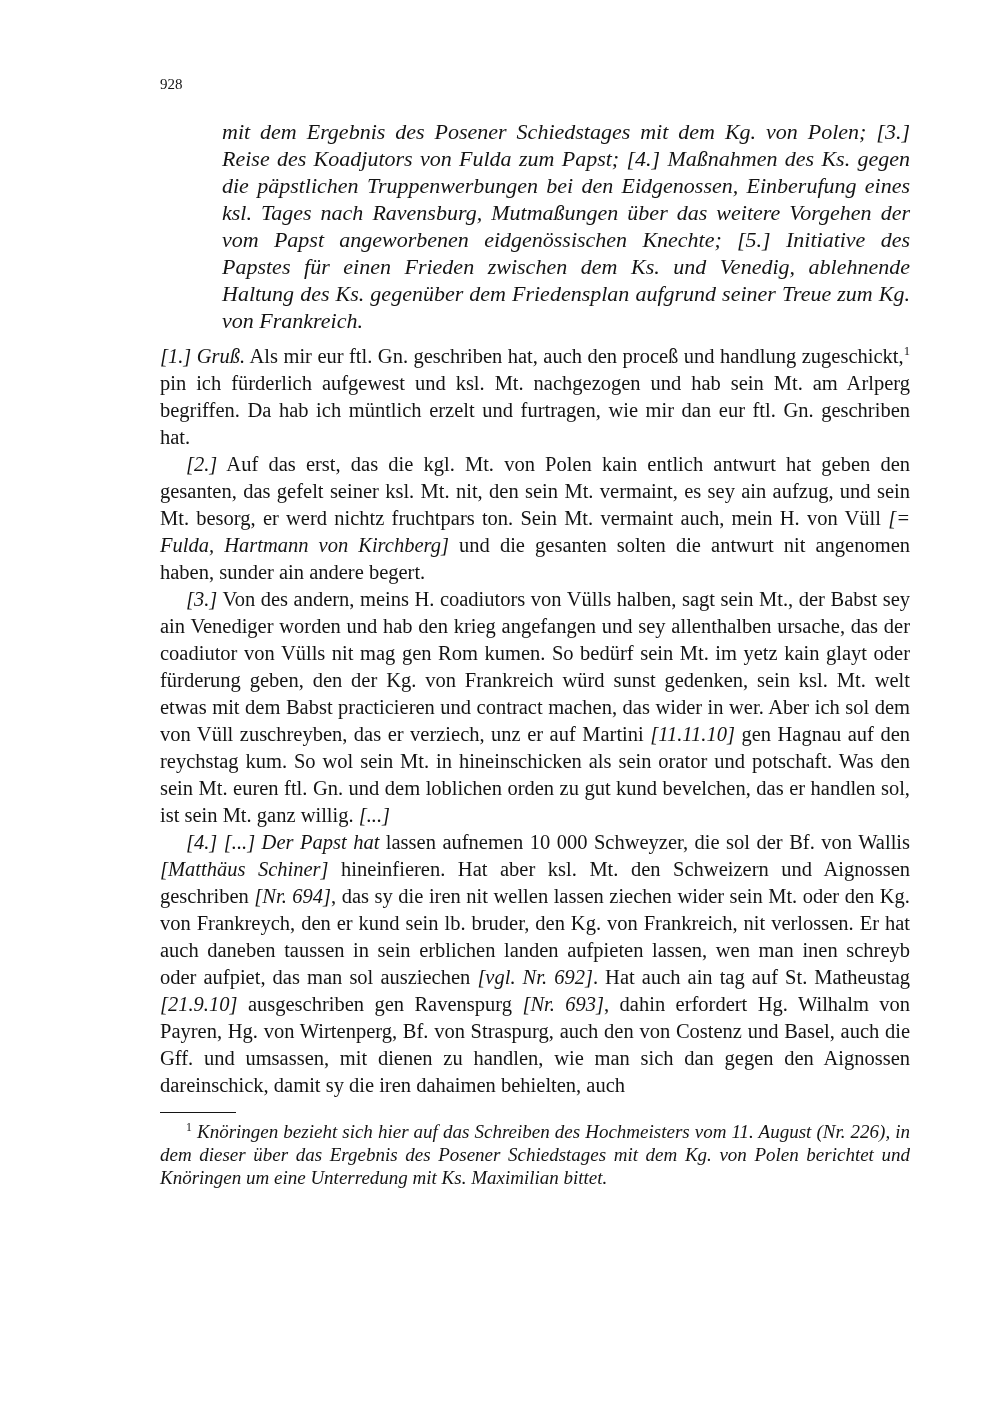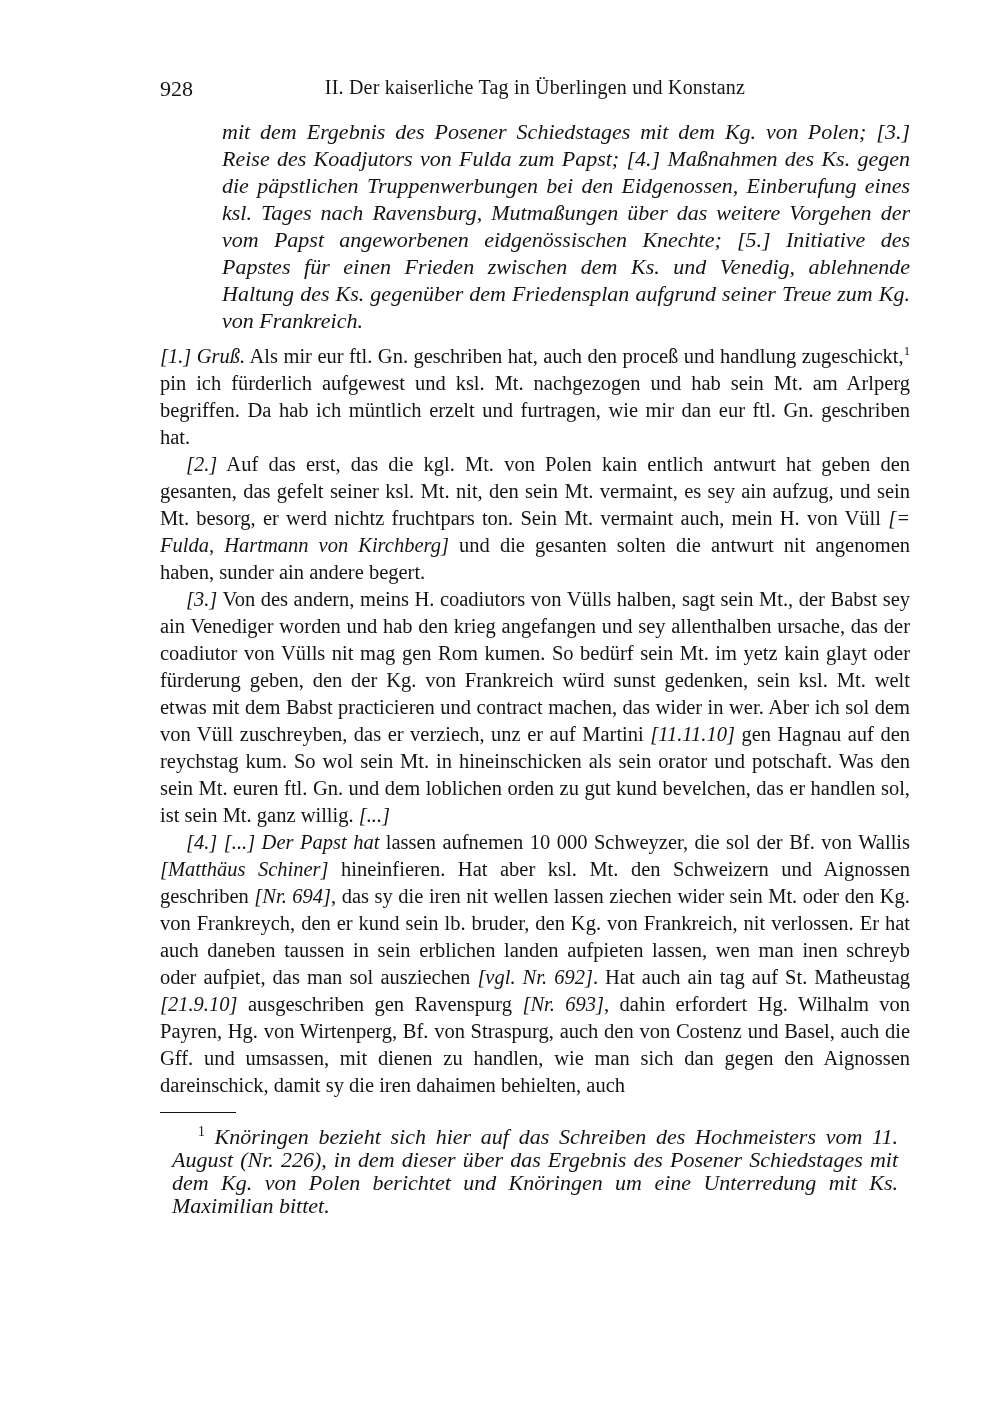--- a/index.html
+++ b/index.html
@@ -21,21 +21,21 @@
   .running-head {
     position: relative;
     height: 28px;
     margin-bottom: 14px;
     font-size: 21px;
   }
   .pagenum {
     position: absolute;
     left: 0;
     top: 0;
-    font-size: 22px;
+    font-size: 15px;
   }
   .chapter {
     display: block;
     text-align: center;
     font-size: 20px;
     letter-spacing: 0.2px;
   }
   .regest p {
     font-style: italic;
     font-size: 22px;
@@ -69,35 +69,34 @@
     font-style: normal;
   }
   .footnotes { margin-top: 13px; }
   .fn-rule {
     width: 76px;
     height: 0;
     border-top: 1.7px solid #141414;
     margin: 0 0 7px 0;
   }
   .footnote {
-    margin: 12px;
-    font-size: 22px;
+    margin: 0;
+    font-size: 19px;
     line-height: 23px;
     text-align: justify;
     text-indent: 26px;
   }
 </style>
 </head>
 <body>
 
 <div class="page">
 
   <header class="running-head">
     <span class="pagenum">928</span>
-    <span class="chapter">II. Der kaiserliche Tag in Überlingen und Konstanz</span>
   </header>
 
   <section class="regest">
     <p class="summary">mit dem Ergebnis des Posener Schiedstages mit dem Kg. von Polen; [3.] Reise des Koadjutors von Fulda zum Papst; [4.] Maßnahmen des Ks. gegen die päpstlichen Truppenwerbungen bei den Eidgenossen, Einberufung eines ksl. Tages nach Ravensburg, Mutmaßungen über das weitere Vorgehen der vom Papst angeworbenen eidgenössischen Knechte; [5.] Initiative des Papstes für einen Frieden zwischen dem Ks. und Venedig, ablehnende Haltung des Ks. gegenüber dem Friedensplan aufgrund seiner Treue zum Kg. von Frankreich.</p>
   </section>
 
   <section class="letter-body">
     <p class="para"><i>[1.] Gruß.</i><span> Als mir eur ftl. Gn. geschriben hat, auch den proceß und handlung zugeschickt,</span><sup>1</sup><span> pin ich fürderlich aufgewest und ksl. Mt. nachgezogen und hab sein Mt. am Arlperg begriffen. Da hab ich müntlich erzelt und furtragen, wie mir dan eur ftl. Gn. geschriben hat.</span></p>
     <p class="para indent"><i>[2.]</i><span> Auf das erst, das die kgl. Mt. von Polen kain entlich antwurt hat geben den gesanten, das gefelt seiner ksl. Mt. nit, den sein Mt. vermaint, es sey ain aufzug, und sein Mt. besorg, er werd nichtz fruchtpars ton. Sein Mt. vermaint auch, mein H. von Vüll </span><i>[= Fulda, Hartmann von Kirchberg]</i><span> und die gesanten solten die antwurt nit angenomen haben, sunder ain andere begert.</span></p>
     <p class="para indent"><i>[3.]</i><span> Von des andern, meins H. coadiutors von Vülls halben, sagt sein Mt., der Babst sey ain Venediger worden und hab den krieg angefangen und sey allenthalben ursache, das der coadiutor von Vülls nit mag gen Rom kumen. So bedürf sein Mt. im yetz kain glayt oder fürderung geben, den der Kg. von Frankreich würd sunst gedenken, sein ksl. Mt. welt etwas mit dem Babst practicieren und contract machen, das wider in wer. Aber ich sol dem von Vüll zuschreyben, das er verziech, unz er auf Martini </span><i>[11.11.10]</i><span> gen Hagnau auf den reychstag kum. So wol sein Mt. in hineinschicken als sein orator und potschaft. Was den sein Mt. euren ftl. Gn. und dem loblichen orden zu gut kund bevelchen, das er handlen sol, ist sein Mt. ganz willig. </span><i>[...]</i></p>

